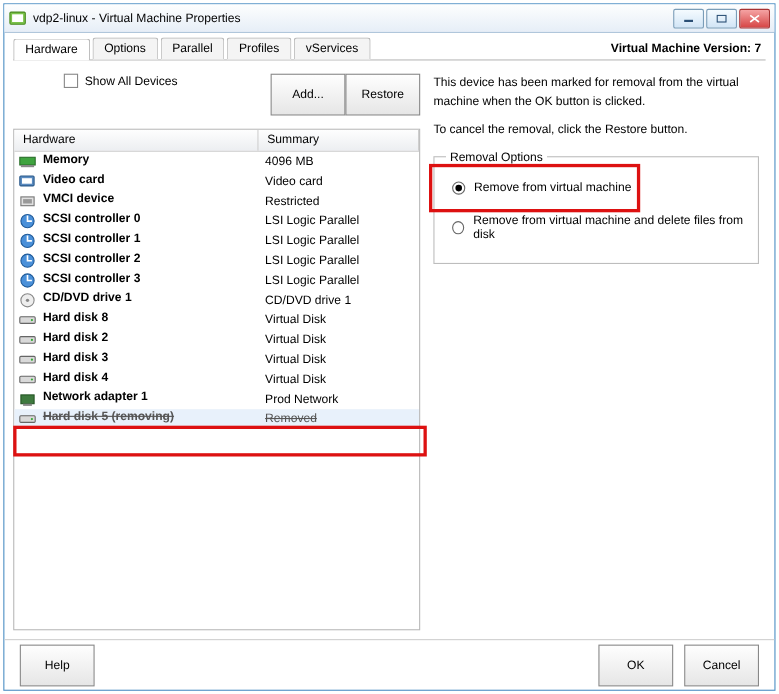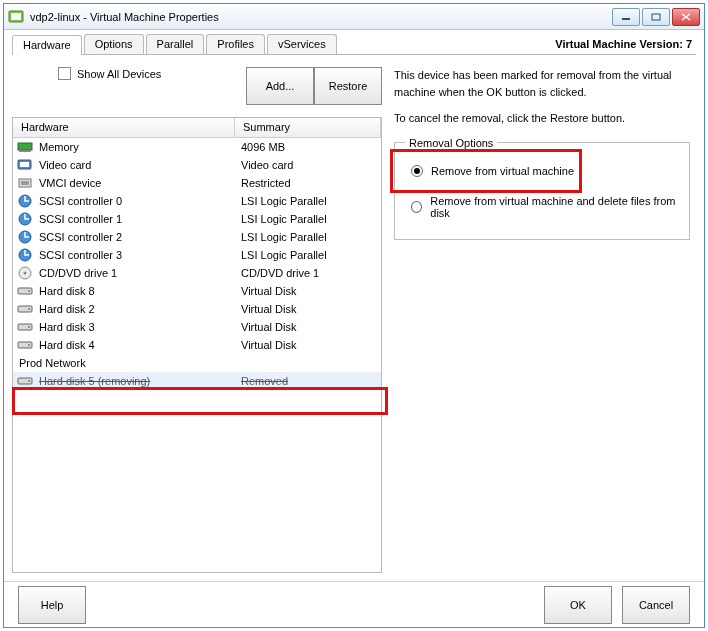--- a/index.html
+++ b/index.html
@@ -23,21 +23,21 @@
 .checkbox-row { display: flex; align-items: center; gap: 6px; }
 .checkbox { width: 13px; height: 13px; border: 1px solid #888; background: #fff; }
 .btn { min-width: 68px; height: 38px; padding: 0 12px; border: 1px solid #888; background: linear-gradient(#fefefe,#e6e6e6); cursor: default; display: flex; align-items: center; justify-content: center; }
 .hwbox { border: 1px solid #b9b9b9; flex: 1; overflow: hidden; background: #fff; }
 .hw-header { display: flex; background: linear-gradient(#fefefe,#eceef1); border-bottom: 1px solid #cfcfcf; height: 20px; }
 .hw-header .col { padding: 3px 8px; border-right: 1px solid #cfcfcf; }
 .col-h { width: 222px; }
 .col-s { flex: 1; }
 .hw-rows { }
 .hw-row { display: flex; align-items: center; height: 18px; }
-.hw-row .c1 { width: 222px; display: flex; align-items: center; padding-left: 4px; gap: 6px; }
+.hw-row .c1 { width: 222px; display: flex; padding-left: 4px; gap: 6px; font-weight: bold; }
 .hw-row .c2 { flex: 1; padding-left: 6px; }
 .hw-row.selected { background: #e8f1fb; }
 .icon { width: 16px; height: 16px; flex-shrink: 0; }
 .strike { text-decoration: line-through; color: #555; }
 .rightcol { flex: 1; padding-right: 6px; }
 .infotext { line-height: 1.5; margin-bottom: 10px; }
 fieldset.removal { border: 1px solid #bdbdbd; padding: 10px 10px 16px 10px; position: relative; }
 fieldset.removal legend { padding: 0 4px; }
 .opt { display: flex; align-items: center; gap: 8px; margin: 6px 0 18px 6px; }
 .radio { width: 12px; height: 12px; border: 1px solid #666; border-radius: 50%; background: #fff; display: flex; align-items: center; justify-content: center; }
@@ -225,20 +225,27 @@
                 <div class="c1">
                   <svg class="icon" viewBox="0 0 16 16">
                     <rect x="1" y="5" width="14" height="6" rx="1" fill="#d9d9d9" stroke="#666"></rect>
                     <circle cx="12" cy="8" r="1" fill="#3a3"></circle>
                   </svg>
                   <span>Hard disk 4</span>
                 </div>
                 <div class="c2">Virtual Disk</div>
               </div>
               <div class="hw-row">
+                <div class="c1">
+                  <svg class="icon" viewBox="0 0 16 16">
+                    <rect x="2" y="4" width="12" height="8" fill="#3f7a3f" stroke="#245524"></rect>
+                    <rect x="4" y="12" width="8" height="2" fill="#888"></rect>
+                  </svg>
+                  <span>Network adapter 1</span>
+                </div>
                 <div class="c2">Prod Network</div>
               </div>
               <div class="hw-row selected">
                 <div class="c1">
                   <svg class="icon" viewBox="0 0 16 16">
                     <rect x="1" y="5" width="14" height="6" rx="1" fill="#d9d9d9" stroke="#666"></rect>
                     <circle cx="12" cy="8" r="1" fill="#3a3"></circle>
                   </svg>
                   <span class="strike">Hard disk 5 (removing)</span>
                 </div>

